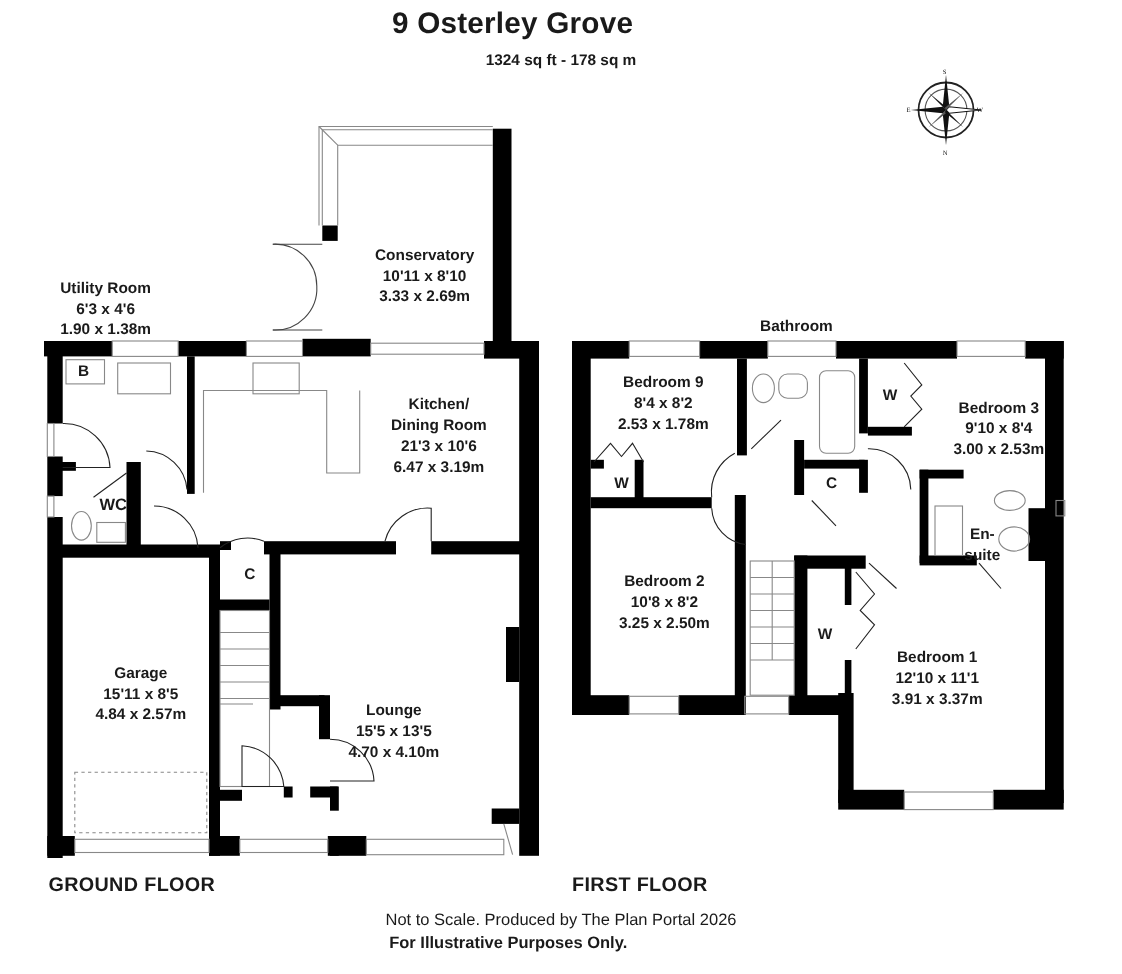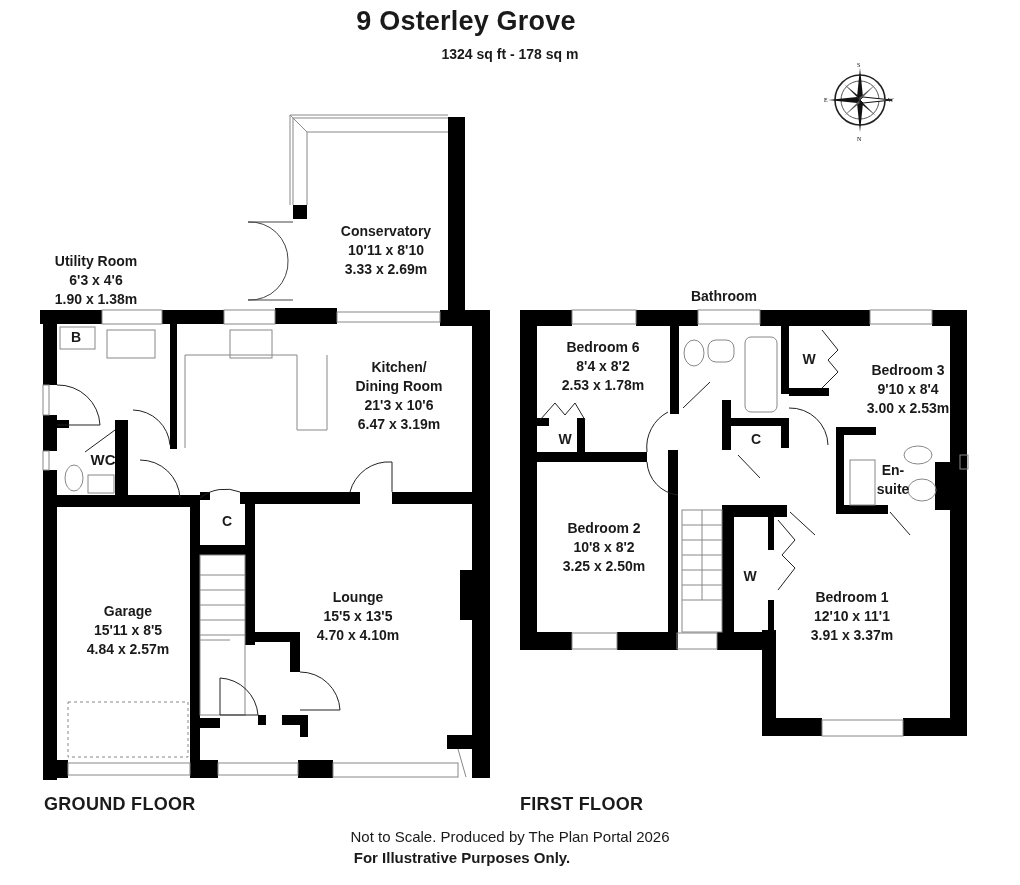--- a/index.html
+++ b/index.html
@@ -223,44 +223,44 @@
   <span class="name">Kitchen/</span>
   <span class="name">Dining Room</span>
   <span class="imp">21'3 x 10'6</span>
   <span class="met">6.47 x 3.19m</span>
 </div>
 <div class="room" style="left:128px; top:602px;">
   <span class="name">Garage</span>
   <span class="imp">15'11 x 8'5</span>
   <span class="met">4.84 x 2.57m</span>
 </div>
-<div class="room" style="left:358px; top:588px;">
+<div class="room" style="left:358px; top:636px;">
   <span class="name">Lounge</span>
   <span class="imp">15'5 x 13'5</span>
   <span class="met">4.70 x 4.10m</span>
 </div>
 <div class="tag" style="left:76px; top:337px;">B</div>
 <div class="tag" style="left:103px; top:459px; font-size:15px;">WC</div>
 <div class="tag" style="left:227px; top:521px;">C</div>
 <div class="floor-label" style="left:44px; top:794px;">GROUND FLOOR</div>
 
 <div class="room" style="left:603px; top:338px;">
-  <span class="name">Bedroom 6</span>
+  <span class="name">Bedroom 9</span>
   <span class="imp">8'4 x 8'2</span>
   <span class="met">2.53 x 1.78m</span>
 </div>
 <div class="room" style="left:724px; top:287px;">
   <span class="name">Bathroom</span>
 </div>
 <div class="room" style="left:892px; top:361px;margin-left:16px;">
   <span class="name">Bedroom 3</span>
   <span class="imp">9'10 x 8'4</span>
   <span class="met">3.00 x 2.53m</span>
 </div>
-<div class="room" style="left:893px; top:461px;">
+<div class="room" style="left:893px; top:476px;">
   <span class="name">En-</span>
   <span class="name">suite</span>
 </div>
 <div class="room" style="left:604px; top:519px;">
   <span class="name">Bedroom 2</span>
   <span class="imp">10'8 x 8'2</span>
   <span class="met">3.25 x 2.50m</span>
 </div>
 <div class="room" style="left:852px; top:588px;">
   <span class="name">Bedroom 1</span>

